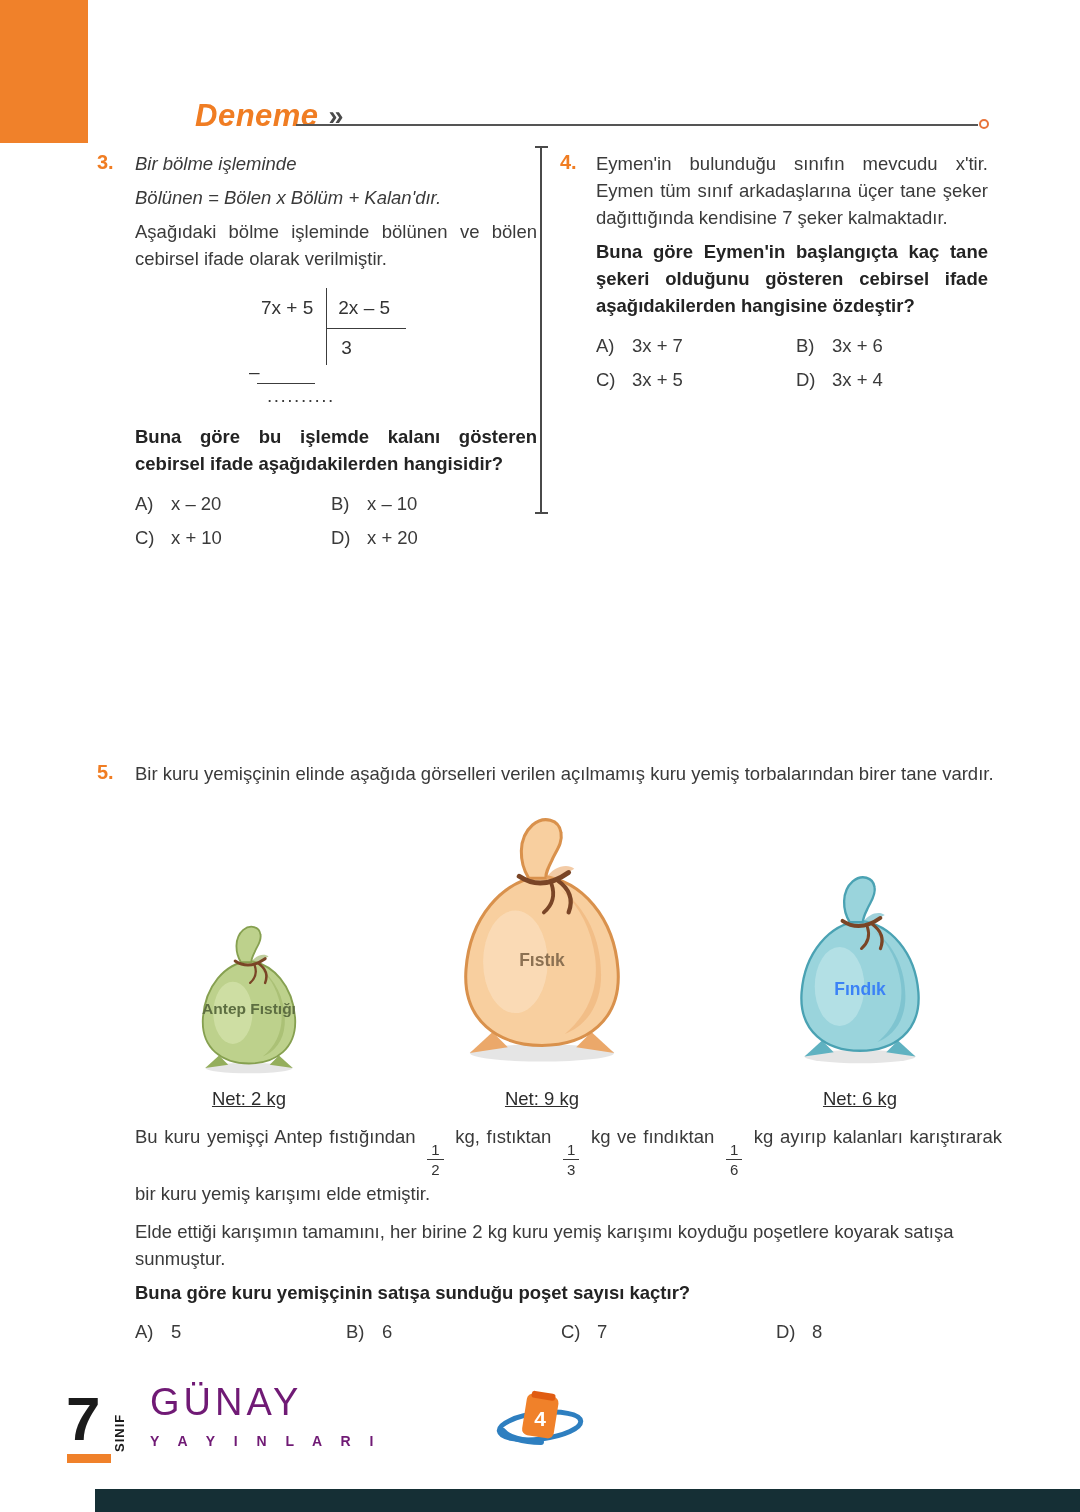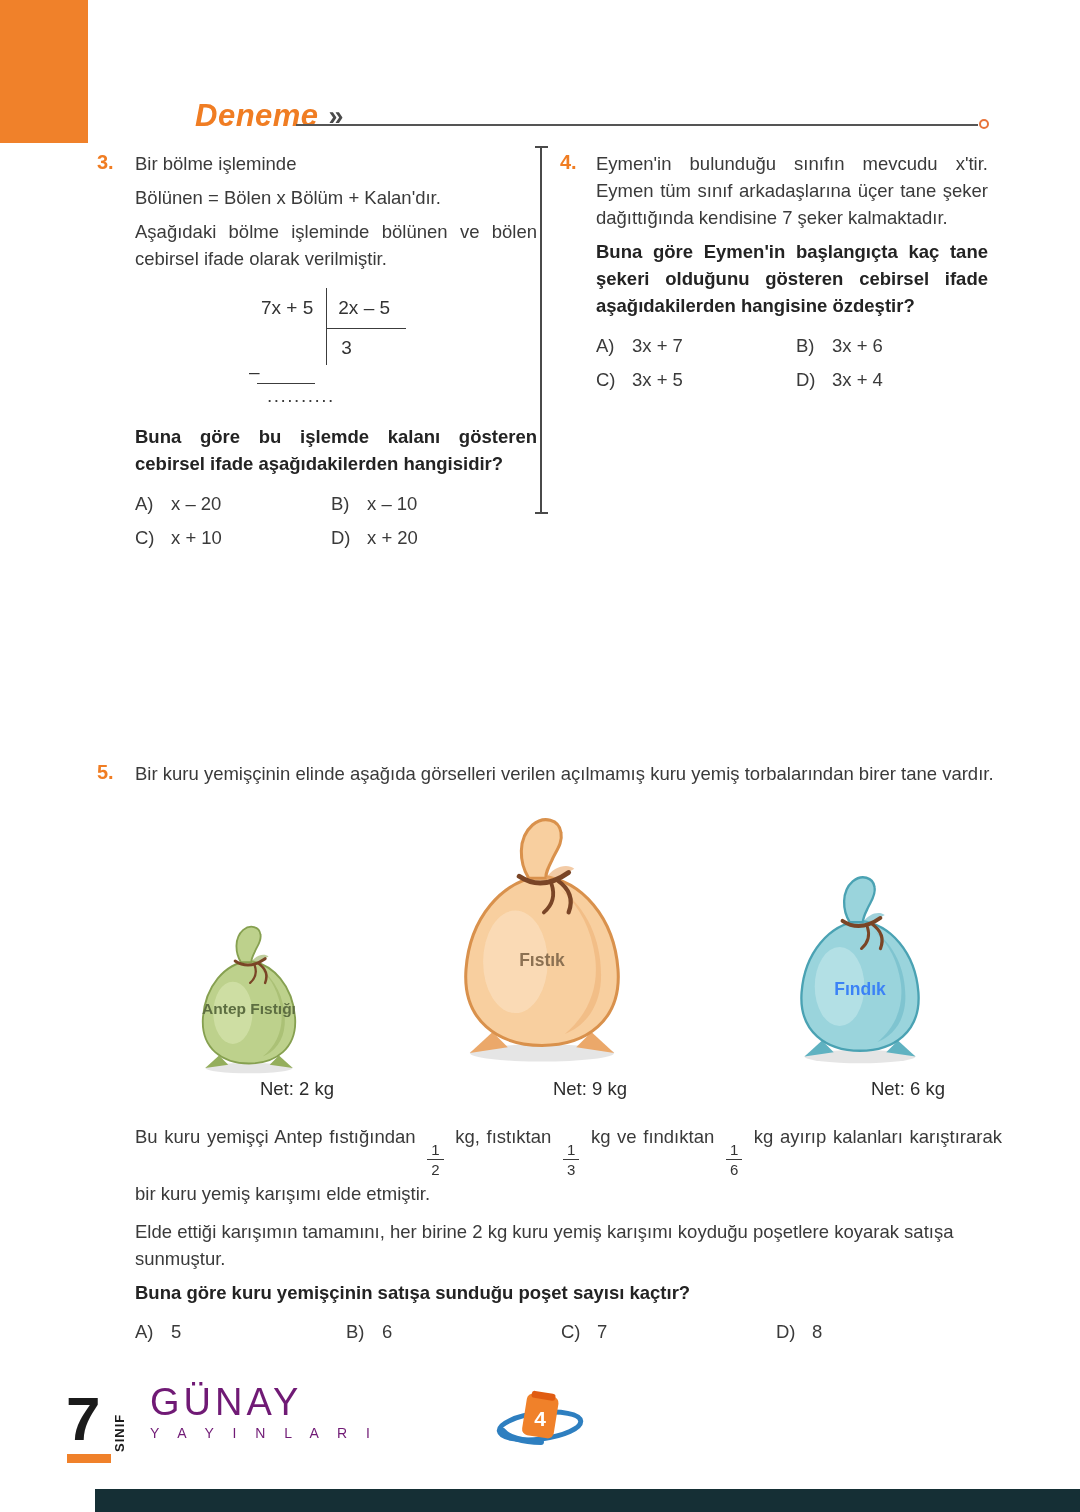--- a/index.html
+++ b/index.html
@@ -18,21 +18,21 @@
   .hline { position:absolute; left:296px; top:124px; width:682px; border-top:2px solid #555; }
   .hline-dot { position:absolute; left:979px; top:119px; width:10px; height:10px; border:2px solid #e8733a; border-radius:50%; background:#fff; }
 
   
   .q { position:absolute; font-size:18.5px; line-height:27px; }
   .qnum { position:absolute; left:0; top:-1px; font-size:20px; font-weight:bold; color:#f07d23; }
   .qbody { margin-left:38px; }
   .q p { margin-bottom:7px; }
   .just { text-align:justify; }
   .bold { font-weight:bold; color:#232323; }
-  .it { }
+  .it { font-style:italic; }
   .opt { display:flex; }
   .opt .ol { width:36px; flex:none; }
   .opts-2 { display:grid; grid-template-columns:196px 1fr; row-gap:7px; margin-top:13px; }
   .opts-4 { display:grid; grid-template-columns:211px 215px 215px 1fr; margin-top:12px; }
 
   
   .divider { position:absolute; left:540px; top:146px; height:368px; width:0; border-left:2px solid #4a4a4a; }
   .divider::before, .divider::after { content:""; position:absolute; left:-7px; width:13px; height:2px; background:#4a4a4a; }
   .divider::before { top:0; } .divider::after { bottom:0; }
 
@@ -51,37 +51,37 @@
   .bags { position:relative; height:326px; margin-top:6px; }
   .bag { position:absolute; }
   .bag svg { width:100%; height:100%; display:block; }
   .bag-label { position:absolute; left:0; right:0; text-align:center; font-weight:bold; }
   .bag-green  { --bag-fill:#bdd18c; --bag-light:#dde9b6; --bag-dark:#94ae5c; --bag-stroke:#86a050; left:55px; bottom:45px; width:118px; height:152px; }
   .bag-green  .bag-label { top:50%; font-size:15.5px; line-height:19px; color:#5d6e41; }
   .bag-orange { --bag-fill:#f8cf9f; --bag-light:#fce4c6; --bag-dark:#eba86a; --bag-stroke:#d9914c; left:312px; bottom:40px; width:190px; height:282px; }
   .bag-orange .bag-label { top:53%; font-size:17.5px; color:#8c7152; }
   .bag-teal   { --bag-fill:#9ad4dc; --bag-light:#c9e9ed; --bag-dark:#5fb2c1; --bag-stroke:#4aa2b3; left:652px; bottom:42px; width:146px; height:218px; }
   .bag-teal   .bag-label { top:53%; font-size:17.5px; color:#3b82f6; }
-  .net { position:absolute; bottom:18px; width:170px; text-align:right; font-size:18.5px; color:#2c2c2c; }
+  .net { position:absolute; bottom:8px; width:170px; text-align:center; font-size:18.5px; color:#2c2c2c;text-decoration:underline; }
   .net-1 { left:29px; } .net-2 { left:322px; } .net-3 { left:640px; }
 
   
   .frac-para { line-height:34px; }
   .frac { display:inline-flex; flex-direction:column; align-items:center; vertical-align:-12px; font-size:15px; line-height:15px; margin:0 5px; color:#333; }
   .frac .fn { border-bottom:1.6px solid #3a3a3a; padding:0 4px 2px; }
   .frac .fd { padding-top:2px; }
 
   
   .grade { position:absolute; left:66px; top:1390px; width:80px; height:80px; }
   .grade-7 { font-size:62px; font-weight:bold; color:#1b1b1b; line-height:58px; letter-spacing:-2px; }
   .grade-sinif { position:absolute; left:46px; top:2px; height:60px; writing-mode:vertical-rl; transform:rotate(180deg); font-size:13px; font-weight:bold; color:#1b1b1b; letter-spacing:1px; }
   .grade-bar { position:absolute; left:1px; top:64px; width:44px; height:9px; background:#f0812a; }
   .publisher { position:absolute; left:150px; top:1382px; color:#701a75; }
   .pub-name { font-size:38px; letter-spacing:4px; line-height:40px; }
-  .pub-sub { font-size:14px; letter-spacing:7.5px; margin-top:3px; }
+  .pub-sub { font-size:14px; letter-spacing:7.5px; margin-top:11px;font-weight:bold; }
   .page-marker { position:absolute; left:490px; top:1390px; width:100px; height:64px; }
   .page-num { position:absolute; left:0; top:17px; width:100px; text-align:center; font-size:21px; font-weight:bold; color:#fff; }
   .bottom-bar { position:absolute; left:95px; right:0; bottom:0; height:23px; background:#152f35; }
 </style>
 </head>
 <body>
 
 <svg width="0" height="0" style="position:absolute" aria-hidden="true">
   <defs>
     <symbol id="bagShape" viewBox="0 0 100 132">

